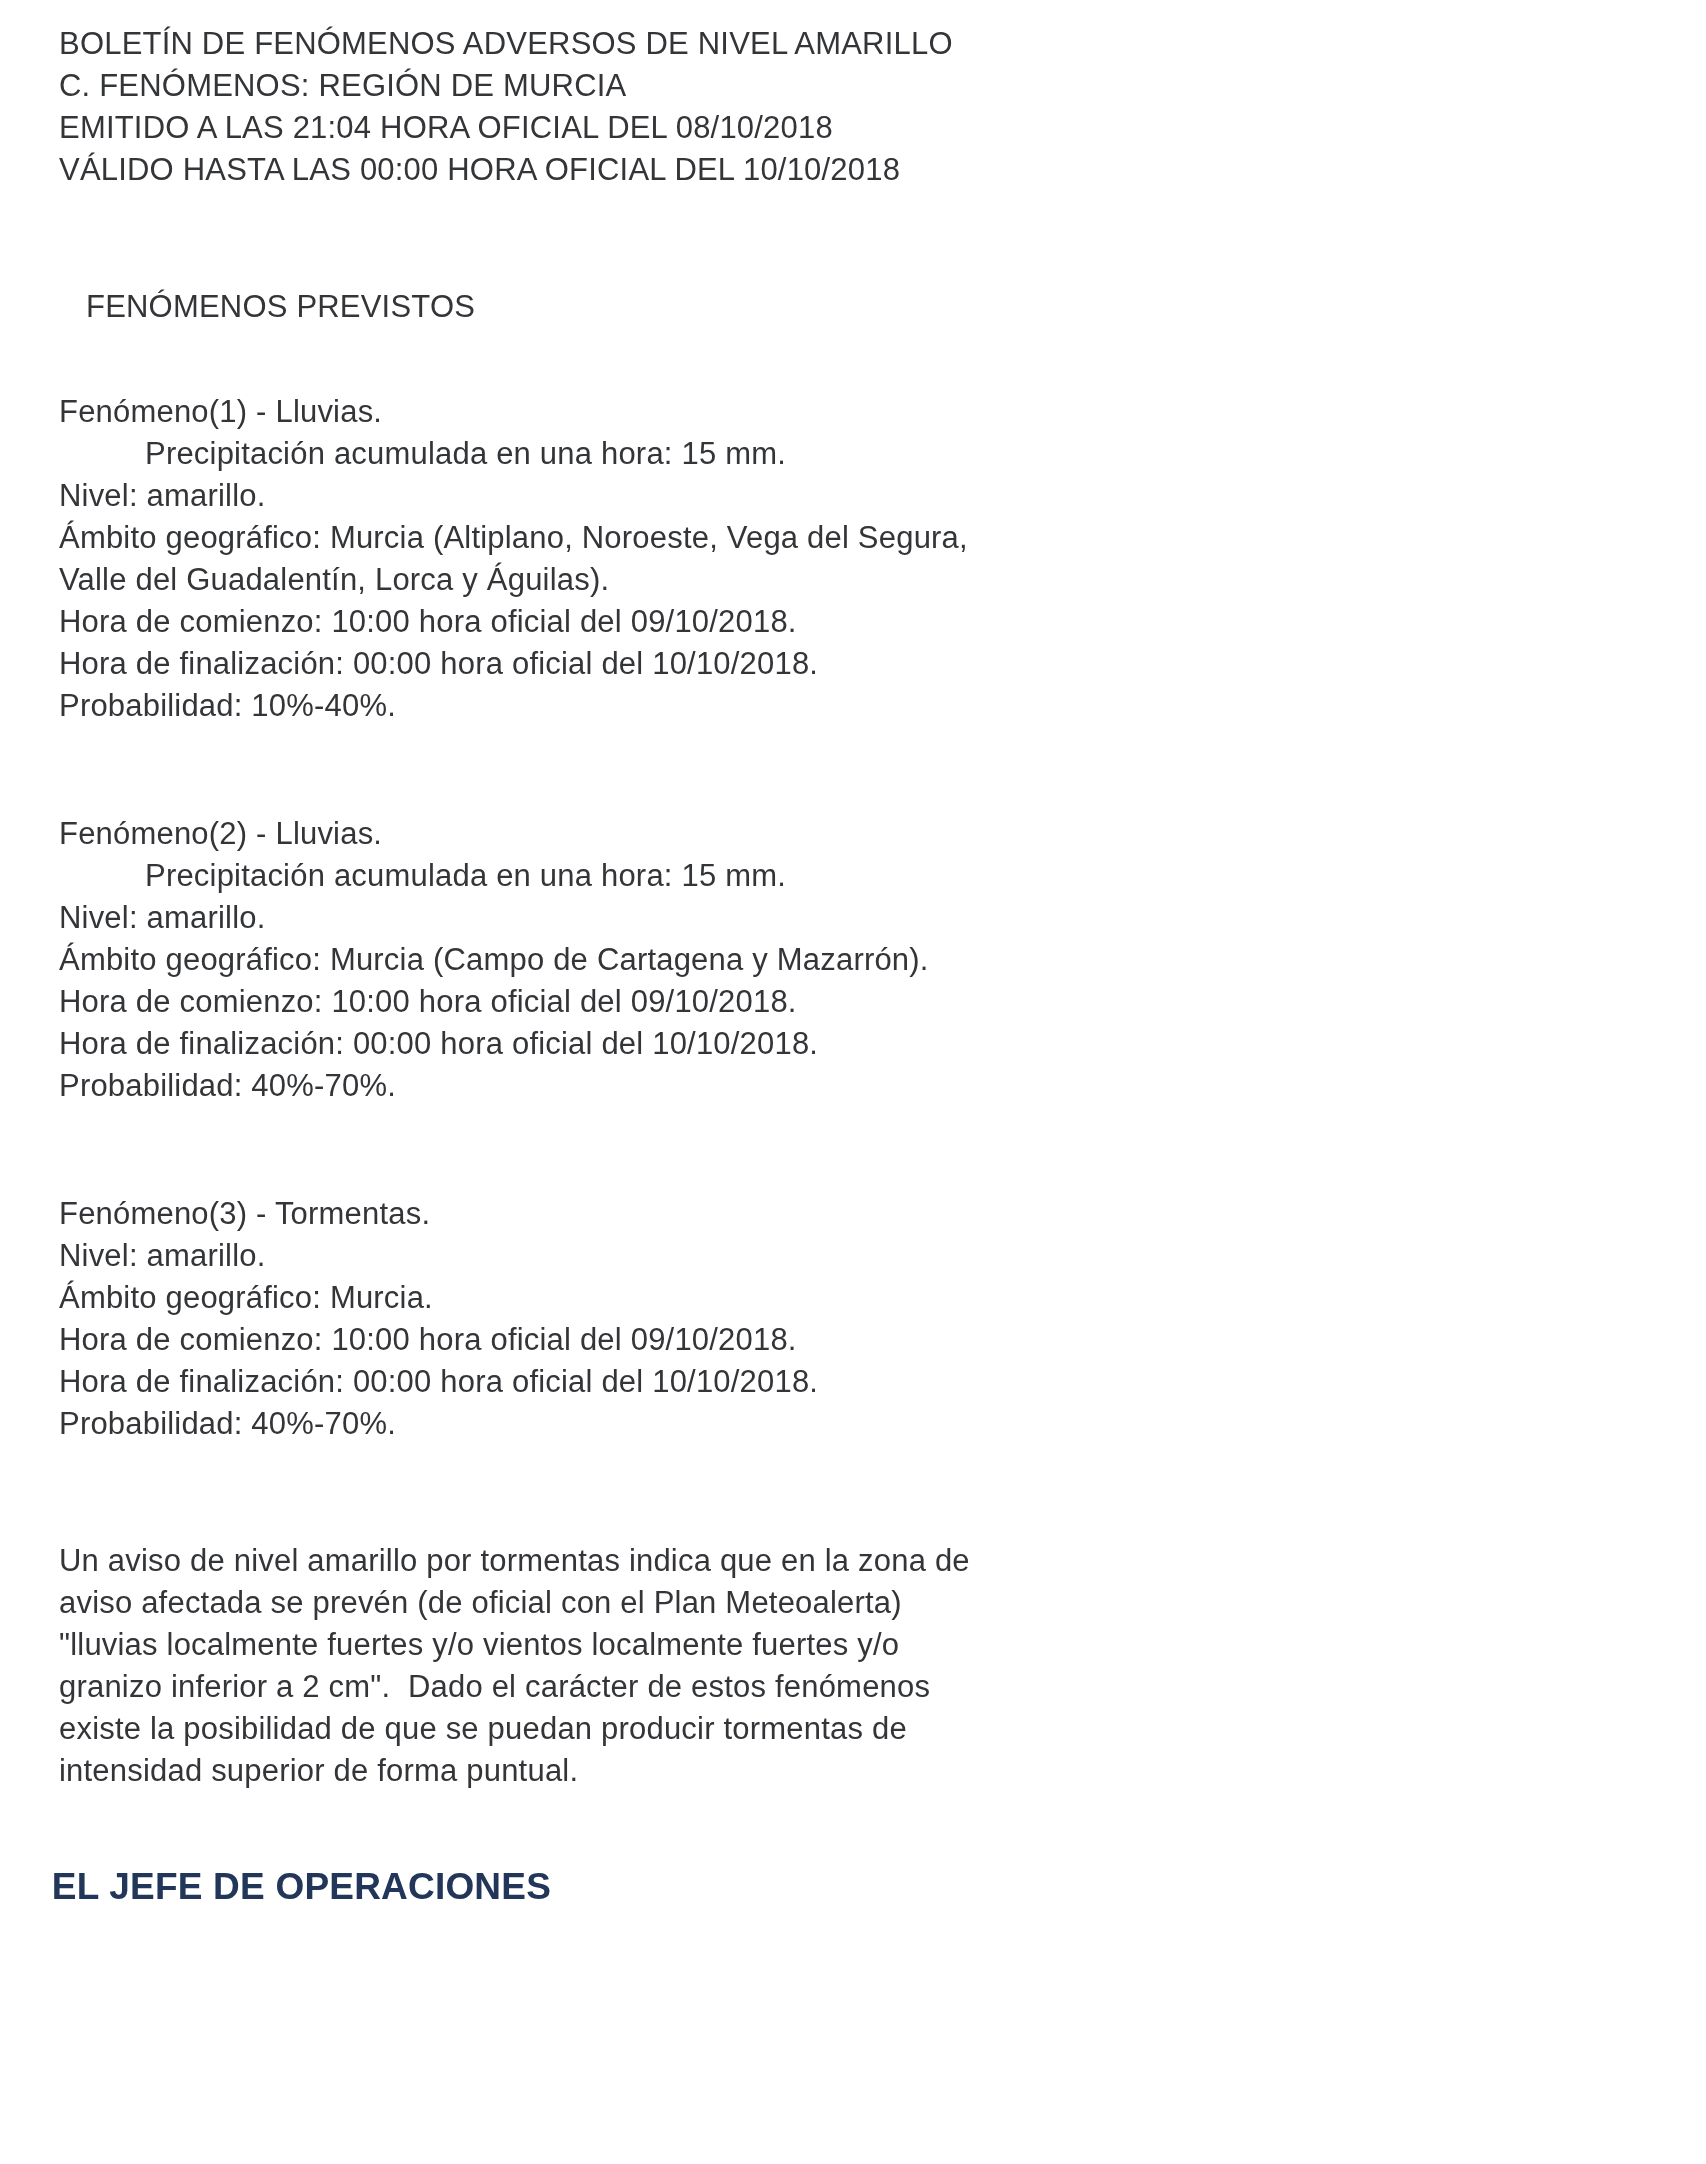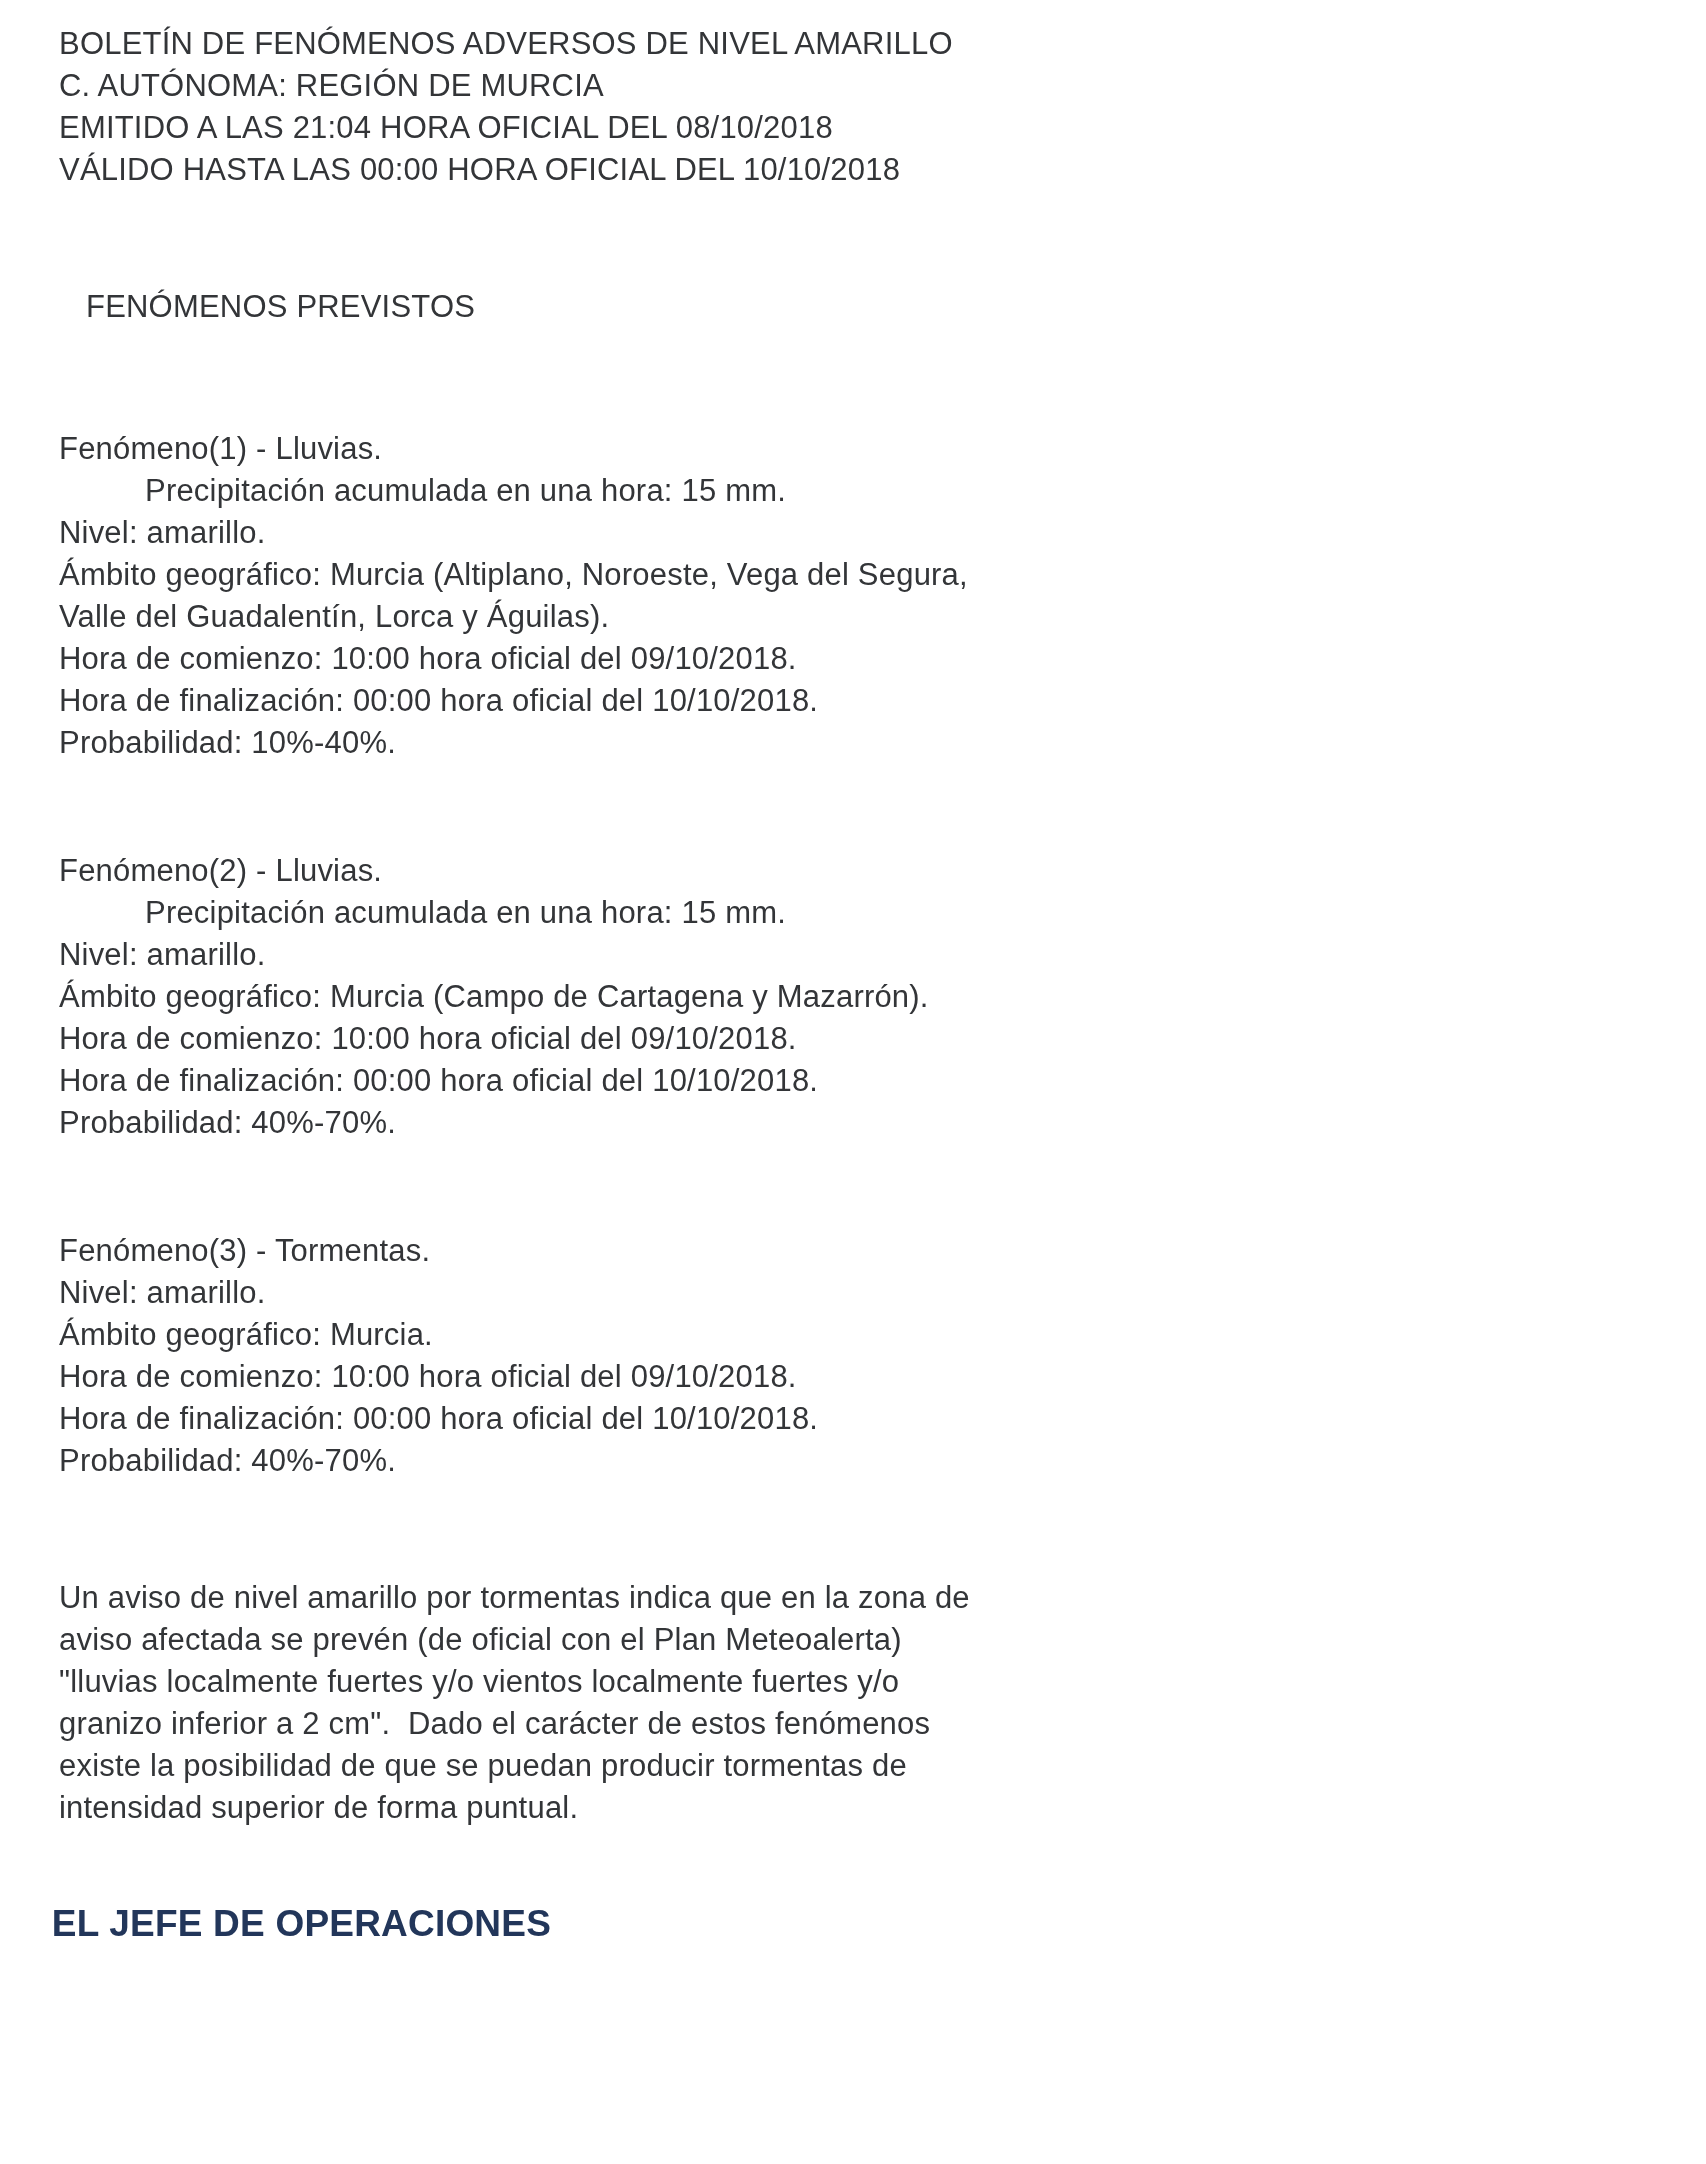--- a/index.html
+++ b/index.html
@@ -20,21 +20,21 @@
     line-height: 42px;
     color: var(--body-color);
     overflow: hidden;
   }
   .line {
     white-space: pre;
     letter-spacing: 0.2px;
   }
   .header { margin-top: 0; }
   .section-title { margin-top: 95px; margin-left: 27px; }
-  .phenomenon-1 { margin-top: 100px; }
+  .phenomenon-1 { margin-top: 63px; }
   .phenomenon-2, .phenomenon-3 { margin-top: 86px; }
   .note { margin-top: 95px; }
   .note .line { white-space: pre-wrap; }
   .indented { padding-left: 86px; }
   .signature {
     margin-top: 65px;
     margin-left: -7.2px;
     color: var(--signature-color);
     font-weight: bold;
     font-size: 37px;
@@ -42,21 +42,21 @@
     letter-spacing: 1.4px;
   }
 </style>
 </head>
 <body>
 
 <div class="page">
 
   <div class="header">
     <div class="line">BOLETÍN DE FENÓMENOS ADVERSOS DE NIVEL AMARILLO</div>
-    <div class="line">C. AUTÓNOMA: REGIÓN DE MURCIA</div>
+    <div class="line">C. FENÓMENOS: REGIÓN DE MURCIA</div>
     <div class="line">EMITIDO A LAS 21:04 HORA OFICIAL DEL 08/10/2018</div>
     <div class="line">VÁLIDO HASTA LAS 00:00 HORA OFICIAL DEL 10/10/2018</div>
   </div>
 
   <div class="line section-title">FENÓMENOS PREVISTOS</div>
 
   <div class="phenomenon-1">
     <div class="line">Fenómeno(1) - Lluvias.</div>
     <div class="line indented">Precipitación acumulada en una hora: 15 mm.</div>
     <div class="line">Nivel: amarillo.</div>

